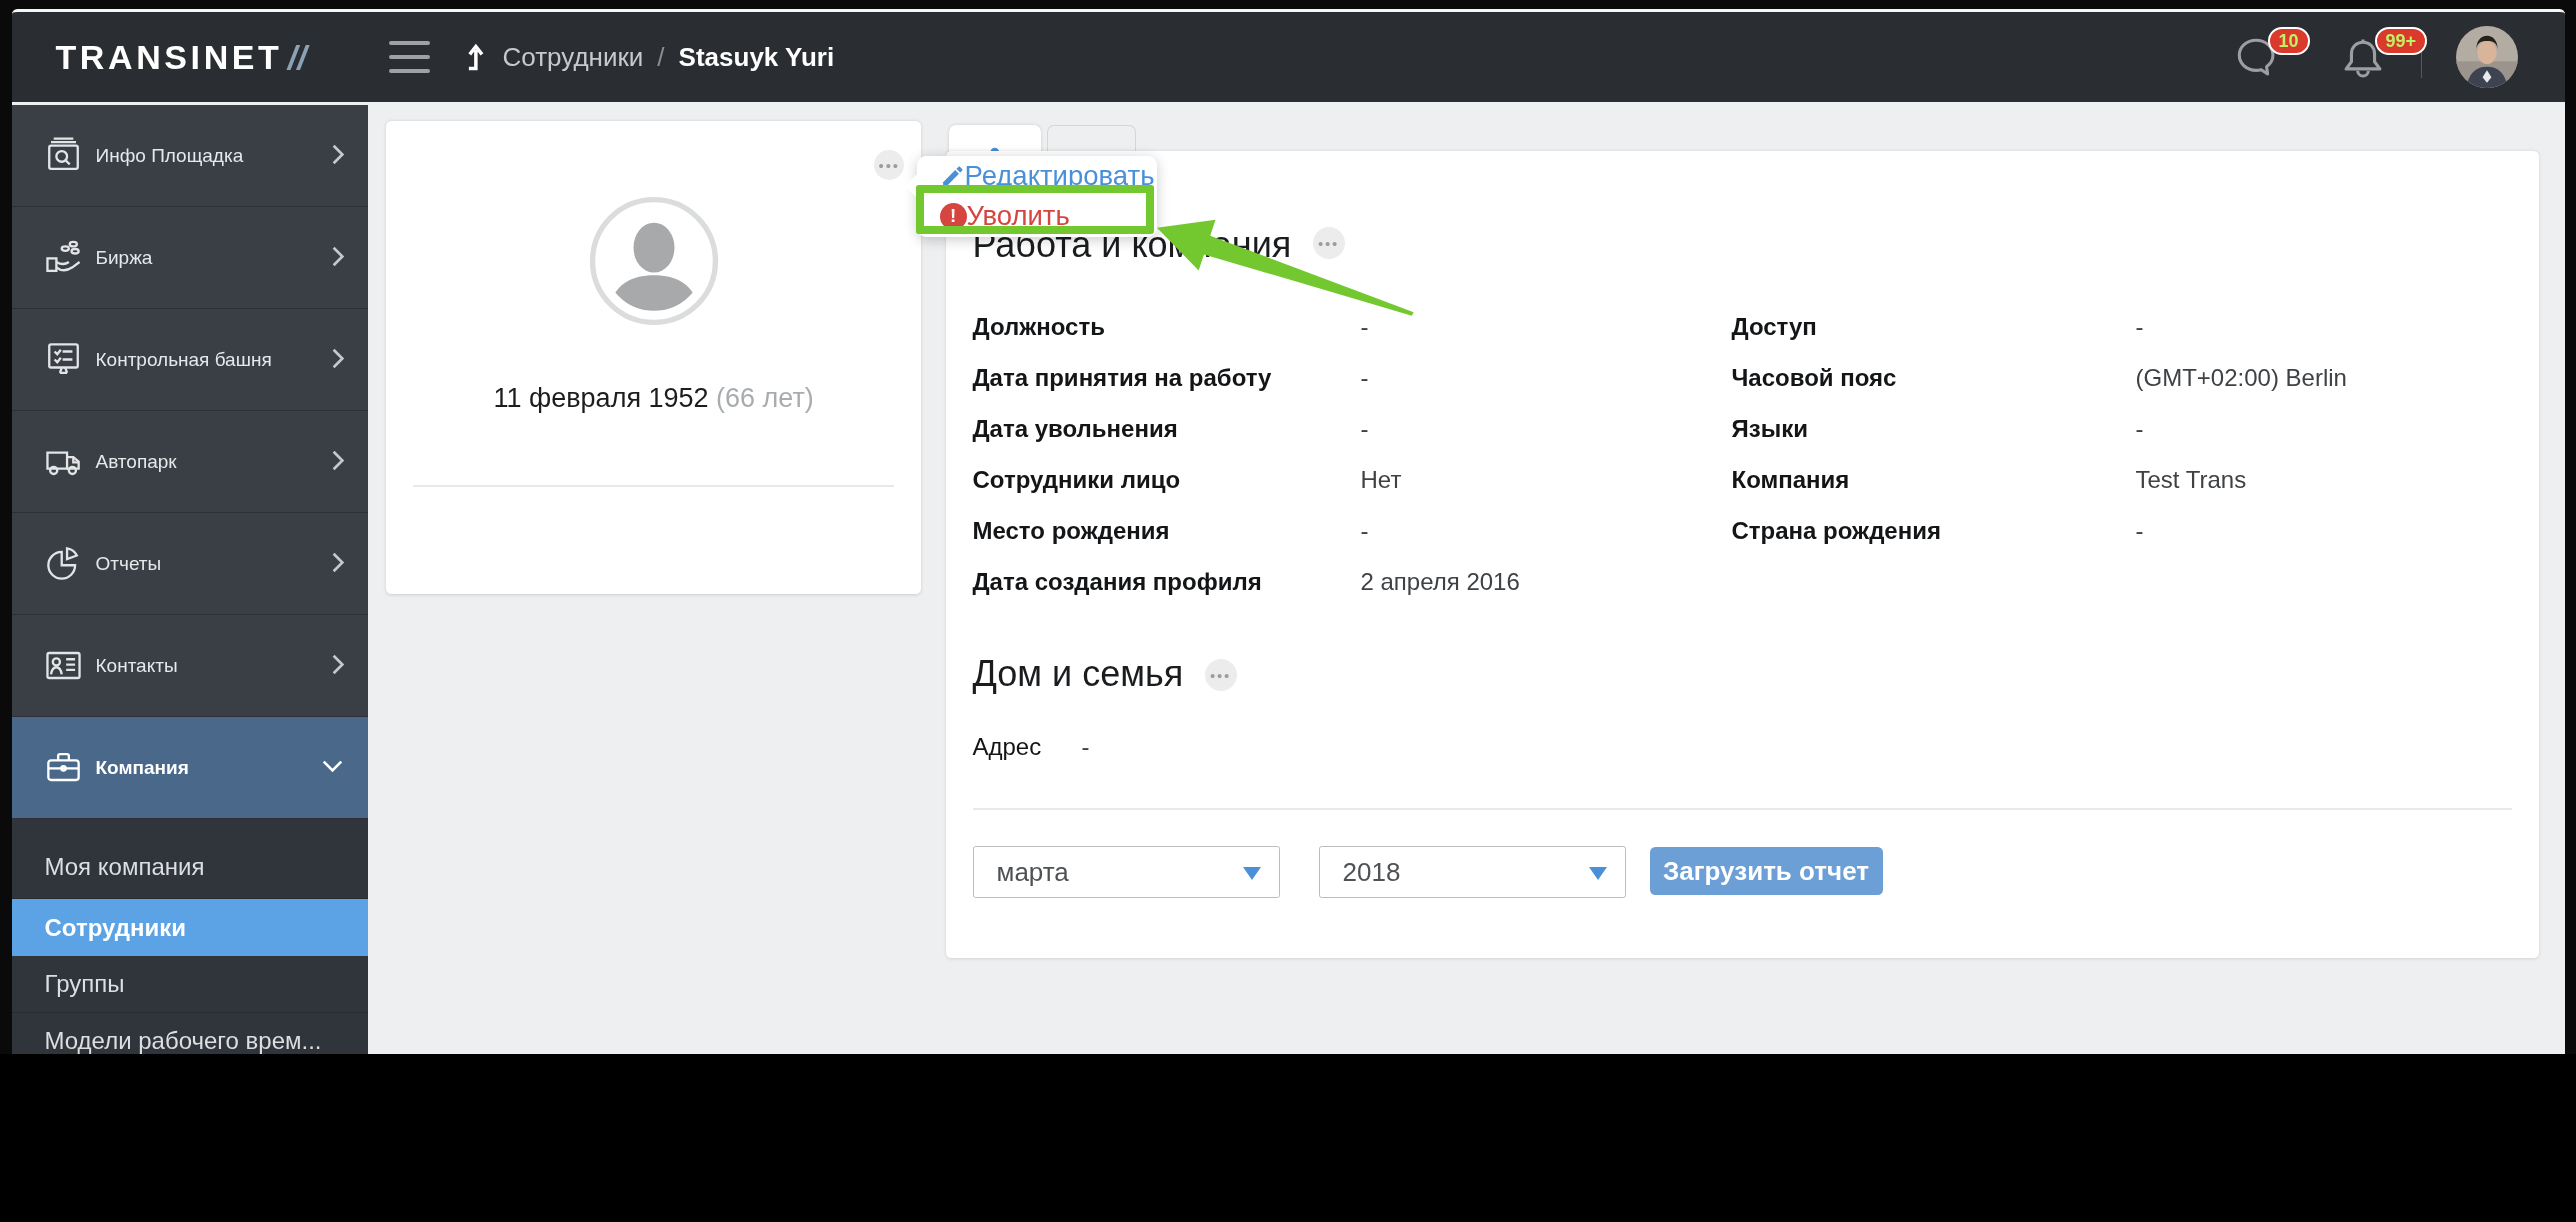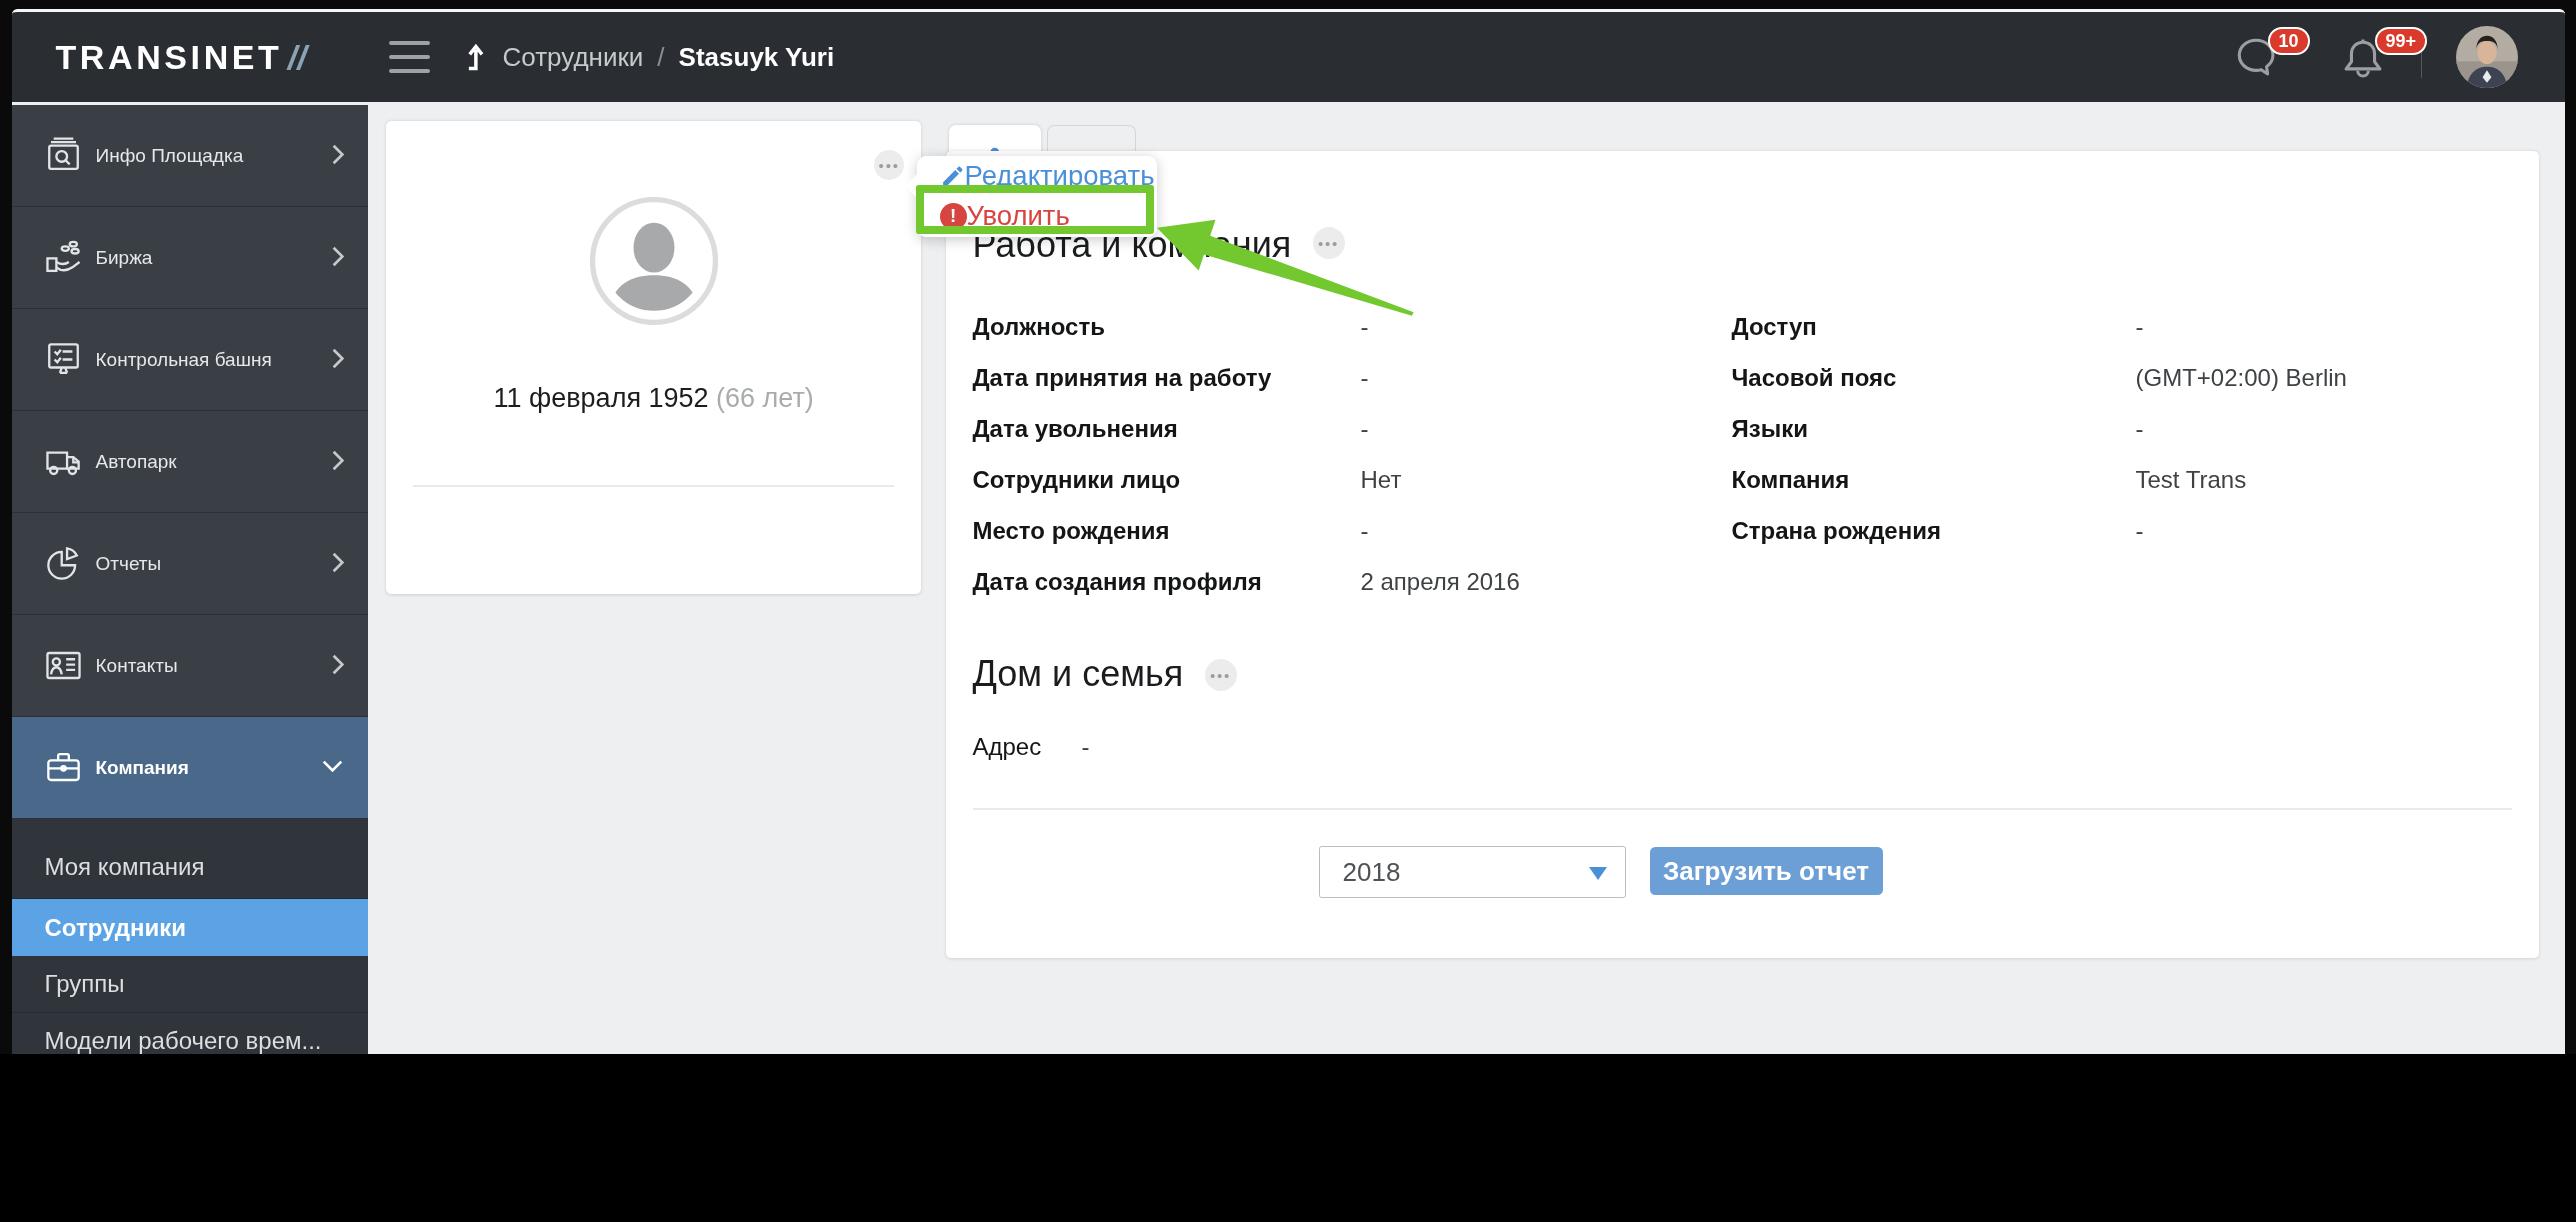--- a/index.html
+++ b/index.html
@@ -15,21 +15,21 @@
   .logo .slashes { color:#8aa2b4; margin-left:5.3px; letter-spacing:0; font-style:italic; font-weight:800; }
   .hamburger { position:absolute; left:377px; top:29px; width:44px; height:32px; display:flex; flex-direction:column; justify-content:space-between; cursor:pointer; }
   .hamburger span { display:block; width:41px; height:4.4px; background:#9ea1a5; border-radius:2.7px; }
   .breadcrumb { position:absolute; left:449px; top:0; height:90px; display:flex; align-items:center; gap:14px; font-size:26px; }
   .breadcrumb .bc-section { color:#c7cacd; }
   .breadcrumb .bc-sep { color:#8b8e92; }
   .breadcrumb .bc-current { color:#ffffff; font-weight:bold; }
 
   .top-icon { position:absolute; top:23px; }
   .badge { position:absolute; top:15px; height:28px; min-width:41px; padding:0 9px; background:#d93a2b; border:2.7px solid #ffffff;
-           border-radius:16px; color:#ffffff; font-size:18px; font-weight:bold; display:flex; align-items:center; justify-content:center; z-index:2; }
+           border-radius:16px; color:#bef264; font-size:18px; font-weight:bold; display:flex; align-items:center; justify-content:center; z-index:2; }
   .topbar-divider { position:absolute; left:2409px; top:25px; width:1.8px; height:41px; background:#55585d; }
   .avatar-top { position:absolute; left:2444px; top:14px; width:62px; height:62px; border-radius:50%; overflow:hidden; cursor:pointer; }
 
   
   .body-row { position:absolute; top:93px; left:0; width:2553px; height:1109px; display:flex; }
   .sidebar { width:356px; background:#3a3f46; display:flex; flex-direction:column; flex-shrink:0; }
   .side-item { position:relative; height:102px; border-bottom:1.8px solid #2d3036; display:flex; align-items:center; cursor:pointer; }
   .side-item .s-icon { position:absolute; left:31px; width:41px; height:41px; display:flex; align-items:center; justify-content:center; }
   .side-item .s-label { position:absolute; left:84px; width:213px; color:#e6e8ea; font-size:19px; line-height:30px; }
   .side-item .s-chevron { position:absolute; right:23px; }
@@ -405,20 +405,24 @@
           <div class="sec-title" style="left:27px; top:502px;">Дом и семья</div>
           <div class="dots-btn small" style="position:absolute; left:259px; top:508px;">•••</div>
 
           <div class="addr-row">
             <span class="flabel">Адрес</span>
             <span class="fvalue">-</span>
           </div>
 
           <div class="panel-divider"></div>
 
+          <div class="dropdown month">
+            <span>марта</span>
+            <span class="caret"></span>
+          </div>
           <div class="dropdown year">
             <span>2018</span>
             <span class="caret"></span>
           </div>
           <button class="report-btn">Загрузить отчет</button>
         </div>
 
         <div class="ctx-menu">
           <div class="ctx-tail"></div>
           <div class="ctx-item edit">

